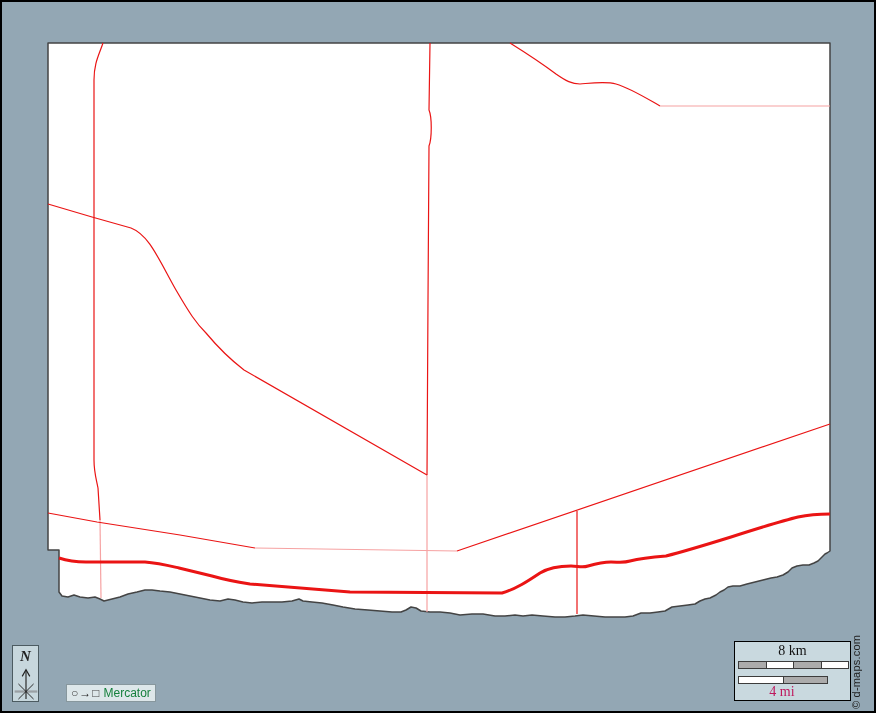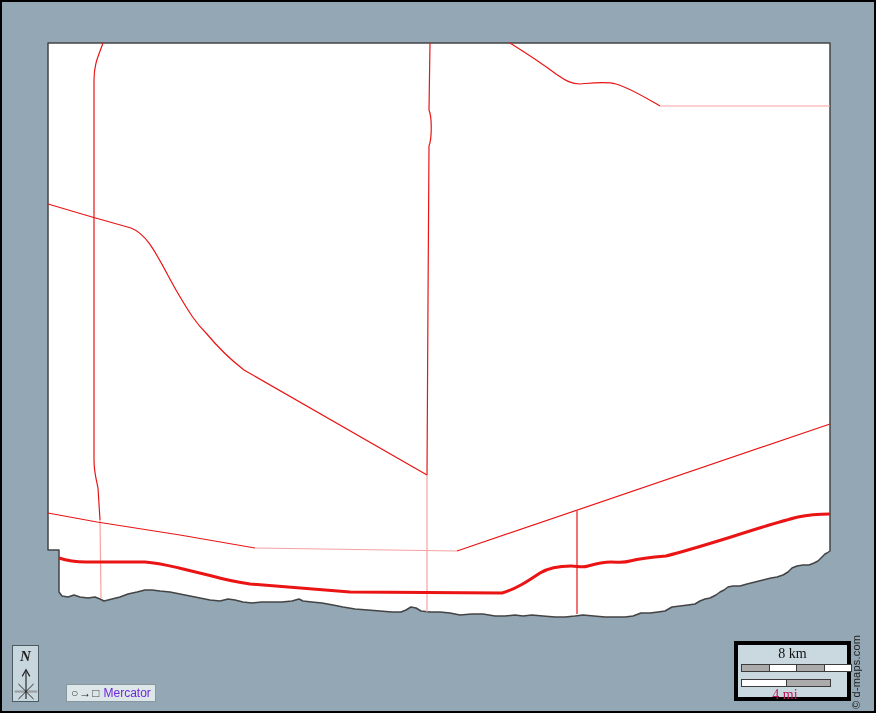--- a/index.html
+++ b/index.html
@@ -25,26 +25,26 @@
 
   
   .mercator-box{
     position:absolute;left:66px;top:684px;width:90px;height:18px;
     background:#dde7ea;border:1px solid #87979d;box-sizing:border-box;
     display:flex;align-items:center;padding-left:4px;z-index:10;
     font-size:12px;color:#222;
   }
   .proj-sym{font-size:12px;color:#444;line-height:14px;}
   .proj-arrow{font-size:12px;color:#222;margin:0 1px;}
-  .proj-label{margin-left:4px;font-size:12px;color:#6d28d9;}
+  .proj-label{margin-left:4px;font-size:12px;color:#15803d;}
 
   
   .scale-box{
     position:absolute;left:734px;top:641px;width:117px;height:60px;
-    background:#c9d9df;border:4px solid #000000;box-sizing:border-box;z-index:10;
+    background:#c9d9df;border:1px solid #000000;box-sizing:border-box;z-index:10;
   }
   .scale-km-label{
     position:absolute;top:1px;left:0;width:100%;text-align:center;
     font-family:"Liberation Serif",serif;font-size:14px;color:#111;
   }
   .scale-bar{
     position:absolute;display:flex;height:6px;border:1px solid #3c3c3c;
     box-sizing:content-box;
   }
   .bar-km{left:3px;top:19px;width:109px;}

